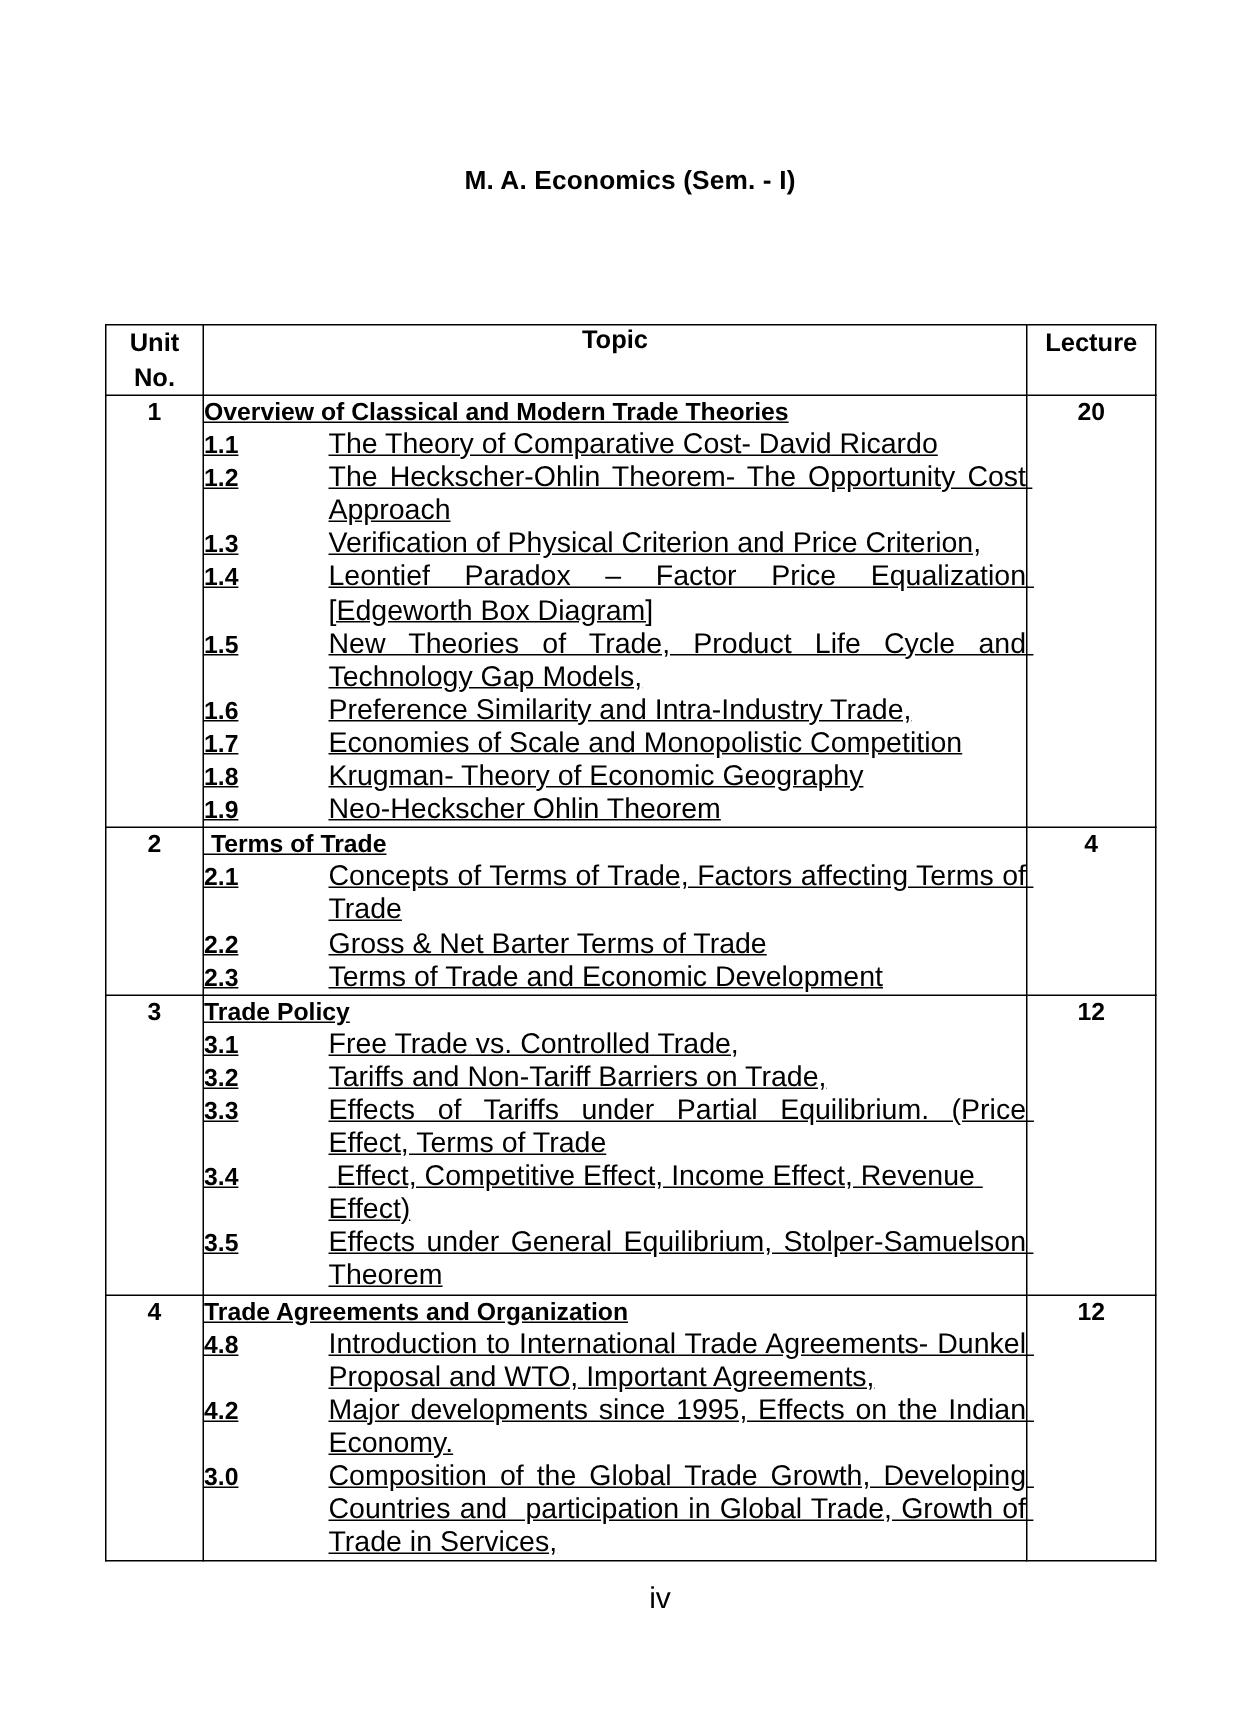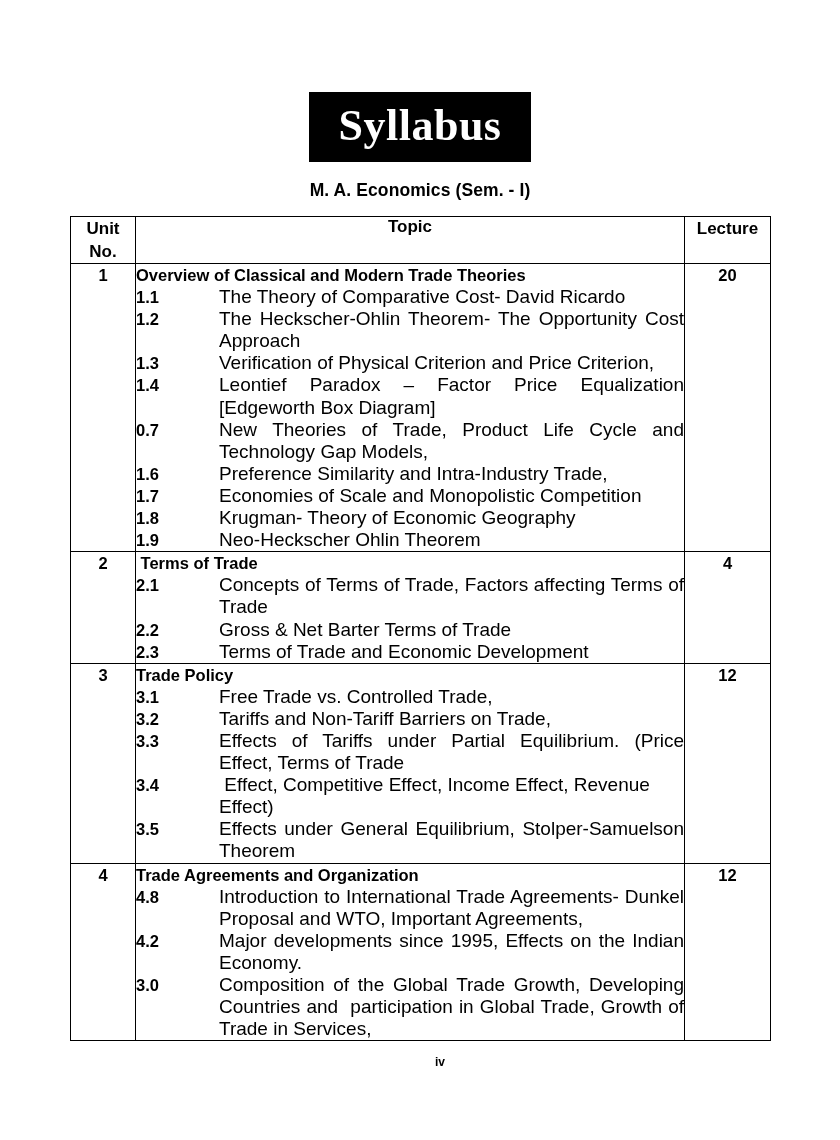--- a/index.html
+++ b/index.html
@@ -93,20 +93,21 @@
     text-align: center;
     font-weight: bold;
     font-size: 16.5px;
     line-height: 22px;
     padding: 4px 2px 4px 2px;
   }
   .cell-topic {
     padding: 4px 8px 5px 9px;
     font-size: 16.5px;
     line-height: 22.1px;
+    text-decoration: underline;
   }
 
   .unit-title {
     font-weight: bold;
     font-size: 16.5px;
     line-height: 22.1px;
     white-space: pre;
   }
 
   .topic-list {
@@ -139,32 +140,31 @@
     text-align: left;
   }
 
   
   .footer {
     position: absolute;
     left: 0;
     right: 0;
     top: 1055px;
     text-align: center;
-    font-weight: bold;
-    font-size: 12px;
+    font-weight: normal;
+    font-size: 20px;
     padding-left: 40px;
   }
 </style>
 </head>
 <body>
 
 <div class="page">
 
   <div class="header-block">
-    <div class="banner">Syllabus</div>
     <div class="subtitle-wrap">
       <div class="subtitle">M. A. Economics (Sem. - I)</div>
     </div>
   </div>
 
   <table class="syllabus-table">
     <colgroup>
       <col class="c-unit">
       <col class="c-topic">
       <col class="c-lecture">
@@ -193,21 +193,21 @@
               </li>
               <li class="topic-item">
                 <span class="topic-num">1.3</span>
                 <span class="topic-text nojustify">Verification of Physical Criterion and Price Criterion,</span>
               </li>
               <li class="topic-item">
                 <span class="topic-num">1.4</span>
                 <span class="topic-text">Leontief Paradox – Factor Price Equalization [Edgeworth Box Diagram]</span>
               </li>
               <li class="topic-item">
-                <span class="topic-num">0.7</span>
+                <span class="topic-num">1.5</span>
                 <span class="topic-text">New Theories of Trade, Product Life Cycle and Technology Gap Models,</span>
               </li>
               <li class="topic-item">
                 <span class="topic-num">1.6</span>
                 <span class="topic-text nojustify">Preference Similarity and Intra-Industry Trade,</span>
               </li>
               <li class="topic-item">
                 <span class="topic-num">1.7</span>
                 <span class="topic-text nojustify">Economies of Scale and Monopolistic Competition</span>
               </li>

